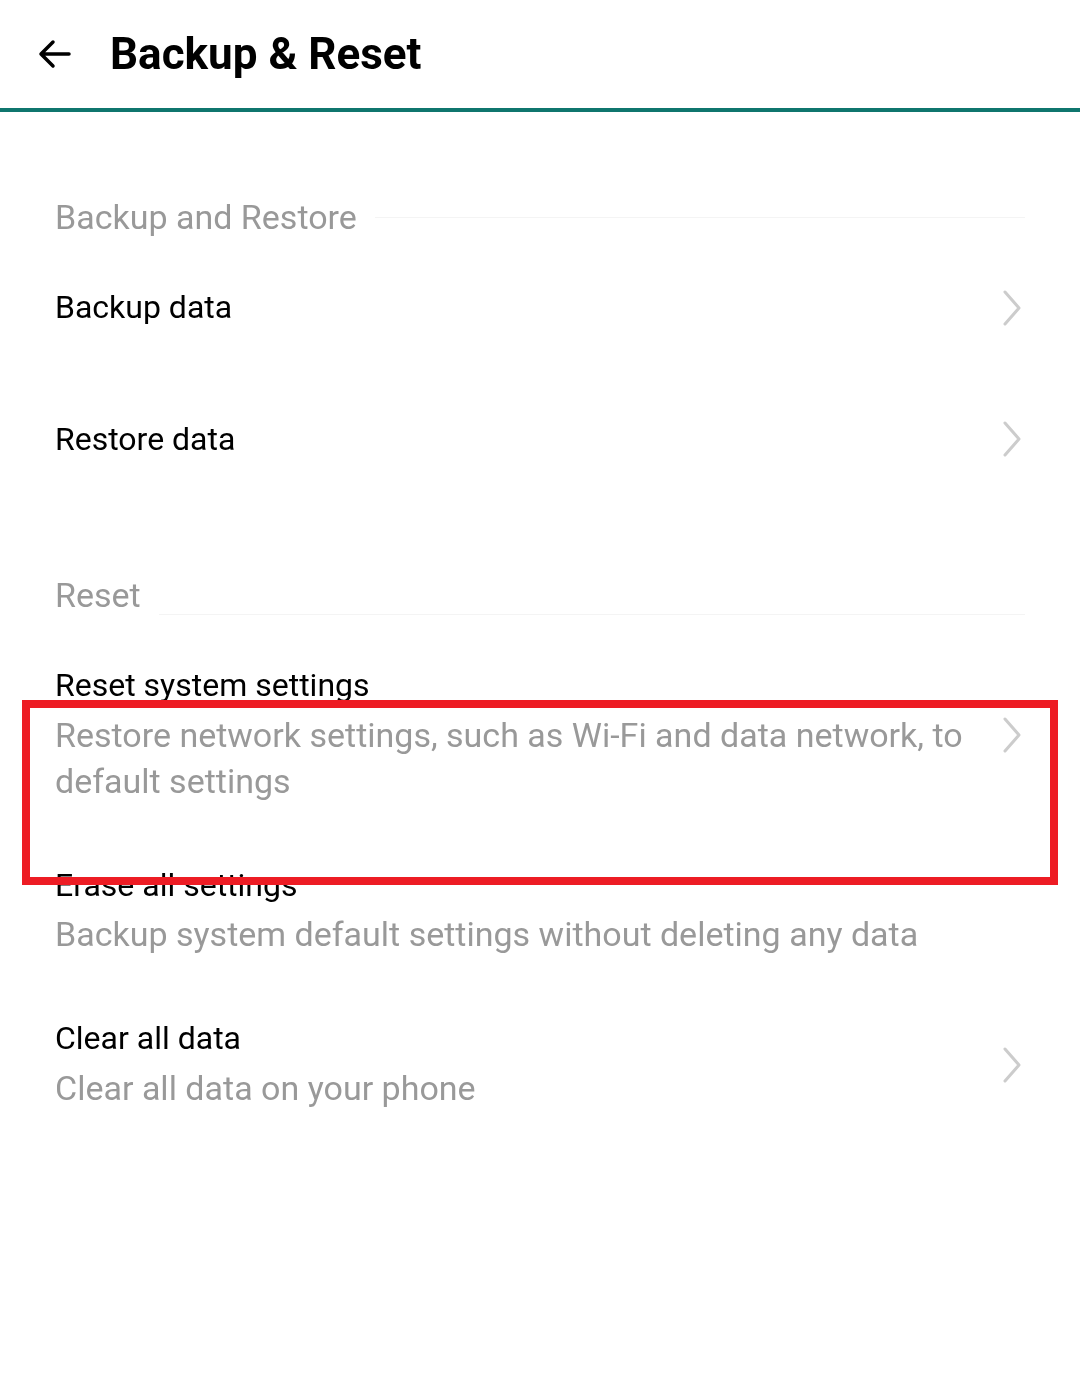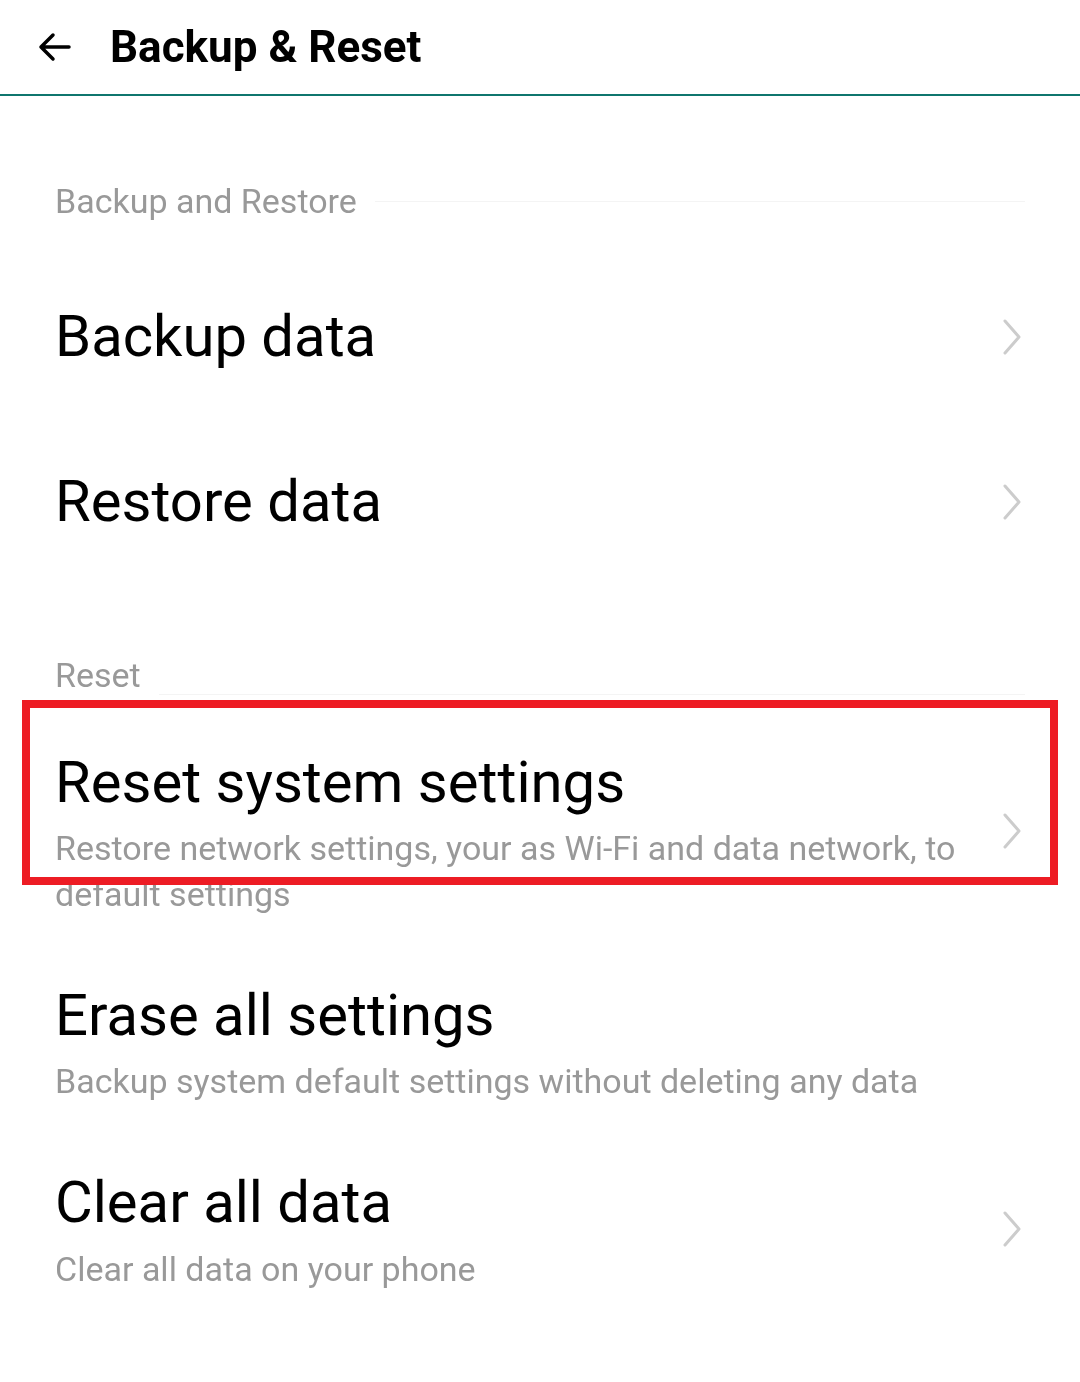--- a/index.html
+++ b/index.html
@@ -12,22 +12,22 @@
       height: 1382px;
       background: #ffffff;
       font-family: -apple-system, BlinkMacSystemFont, 'Segoe UI', Roboto, sans-serif;
       color: #000000;
       position: relative;
     }
     .header {
       display: flex;
       align-items: center;
       padding: 28px 30px;
-      border-bottom: 2px solid #0f766e;
-      height: 96px;
+      border-bottom: 4px solid #0f766e;
+      height: 112px;
     }
     .back-arrow {
       width: 50px;
       height: 50px;
       display: flex;
       align-items: center;
       justify-content: center;
       margin-right: 30px;
     }
     .title {
@@ -36,21 +36,21 @@
       color: #000000;
     }
     .content {
       padding: 0;
     }
     .section-header {
       display: flex;
       align-items: center;
       padding: 0 55px;
       margin-top: 85px;
-      margin-bottom: 48px;
+      margin-bottom: 20px;
     }
     .section-header-2 {
       display: flex;
       align-items: flex-end;
       padding: 0 55px;
       margin-top: 85px;
       margin-bottom: 20px;
     }
     .section-title {
       font-size: 34px;
@@ -67,21 +67,21 @@
       display: flex;
       align-items: center;
       justify-content: space-between;
       padding: 30px 55px;
       position: relative;
     }
     .list-item-content {
       flex: 1;
     }
     .list-item-title {
-      font-size: 58px;
+      font-size: 32px;
       font-weight: 400;
       color: #000000;
       line-height: 1.3;
     }
     .list-item-subtitle {
       font-size: 34px;
       color: #999999;
       font-weight: 400;
       line-height: 1.35;
       margin-top: 6px;
@@ -148,21 +148,21 @@
   </div>
 
   <div class="section-header-2">
     <span class="section-title">Reset</span>
     <span class="section-line"></span>
   </div>
 
   <div class="list-item">
     <div class="list-item-content">
       <div class="list-item-title">Reset system settings</div>
-      <div class="list-item-subtitle">Restore network settings, your as Wi-Fi and data network, to default settings</div>
+      <div class="list-item-subtitle">Restore network settings, such as Wi-Fi and data network, to default settings</div>
     </div>
     <div class="chevron">
       <svg width="24" height="40" viewBox="0 0 24 40" fill="none">
         <path d="M4 4L18 20L4 36" stroke="#cccccc" stroke-width="3" stroke-linecap="round" stroke-linejoin="round"></path>
       </svg>
     </div>
   </div>
 
   <div class="list-item">
     <div class="list-item-content">

